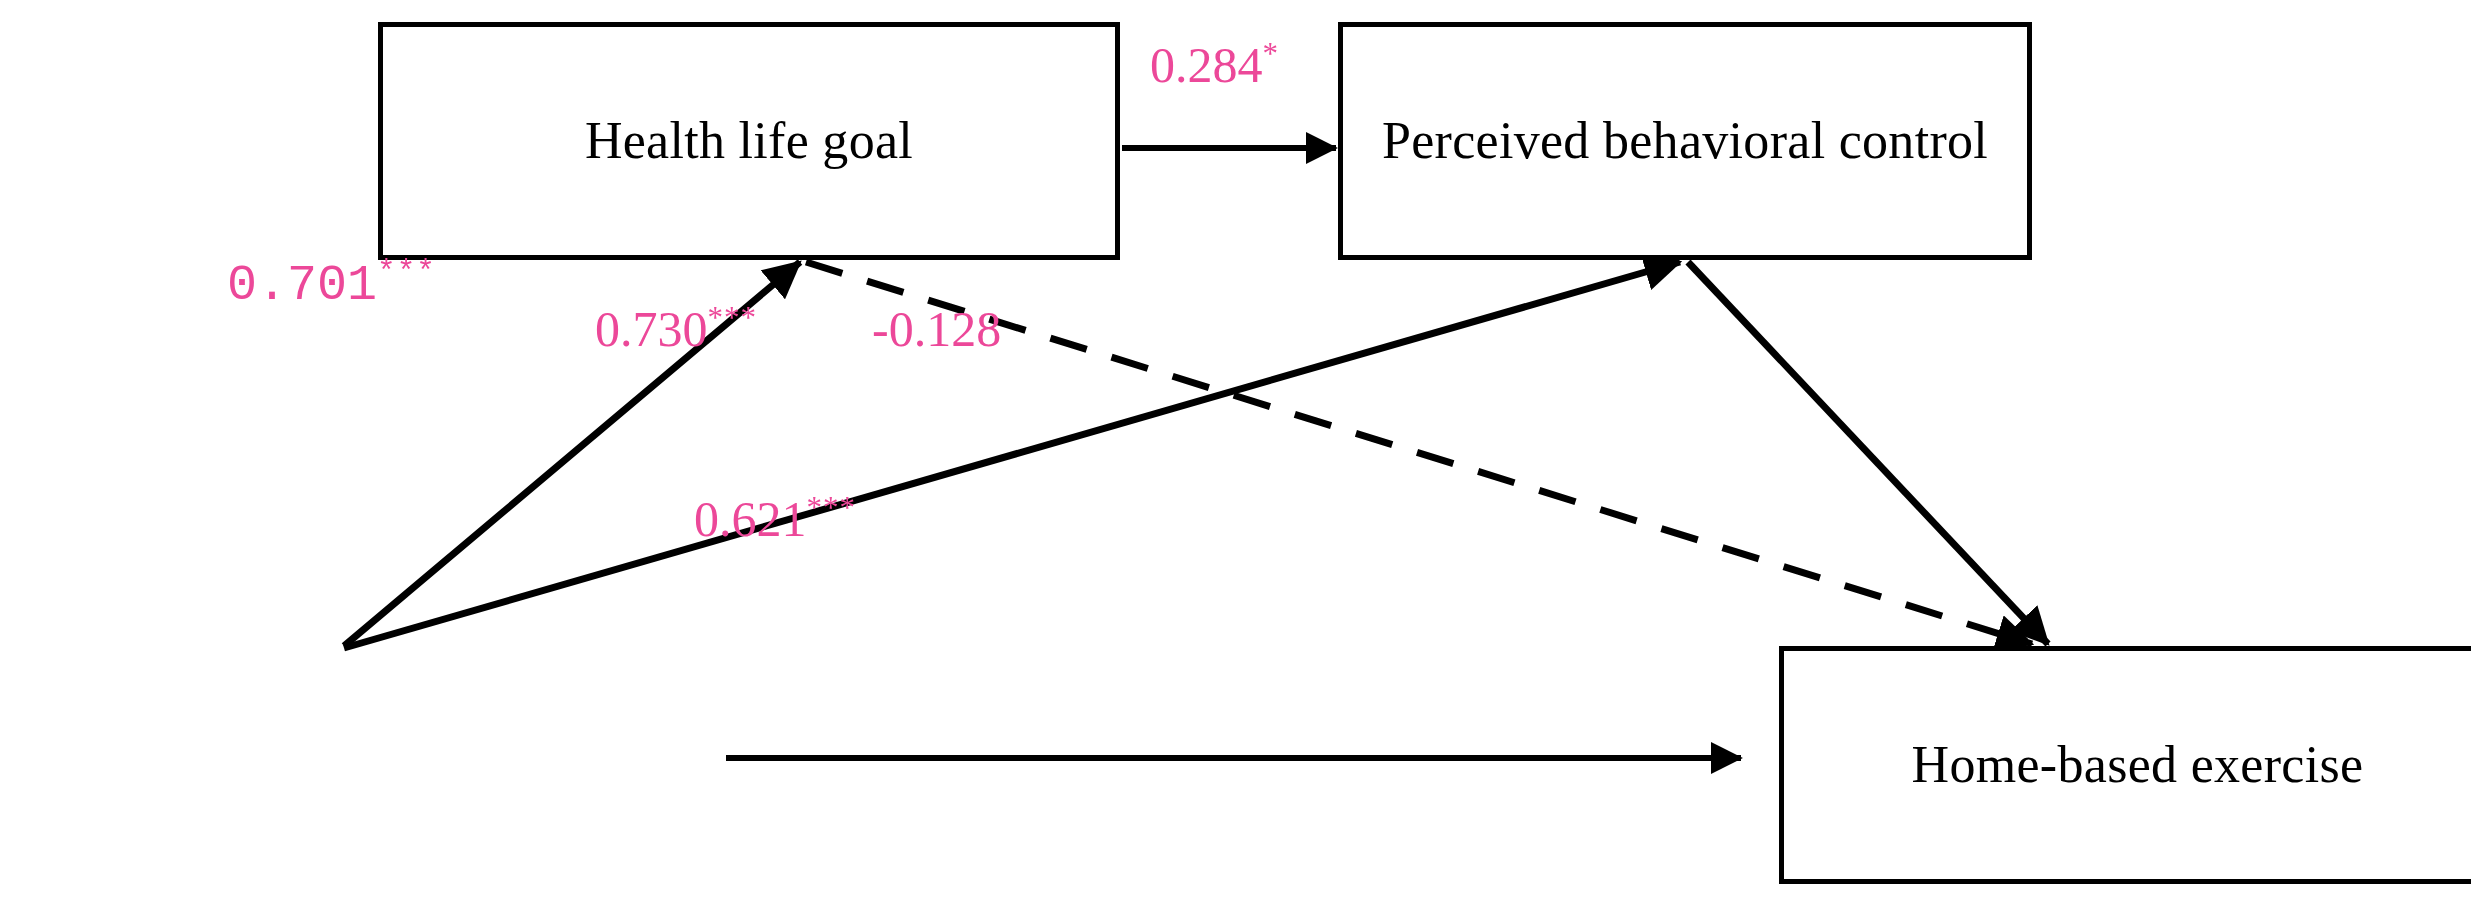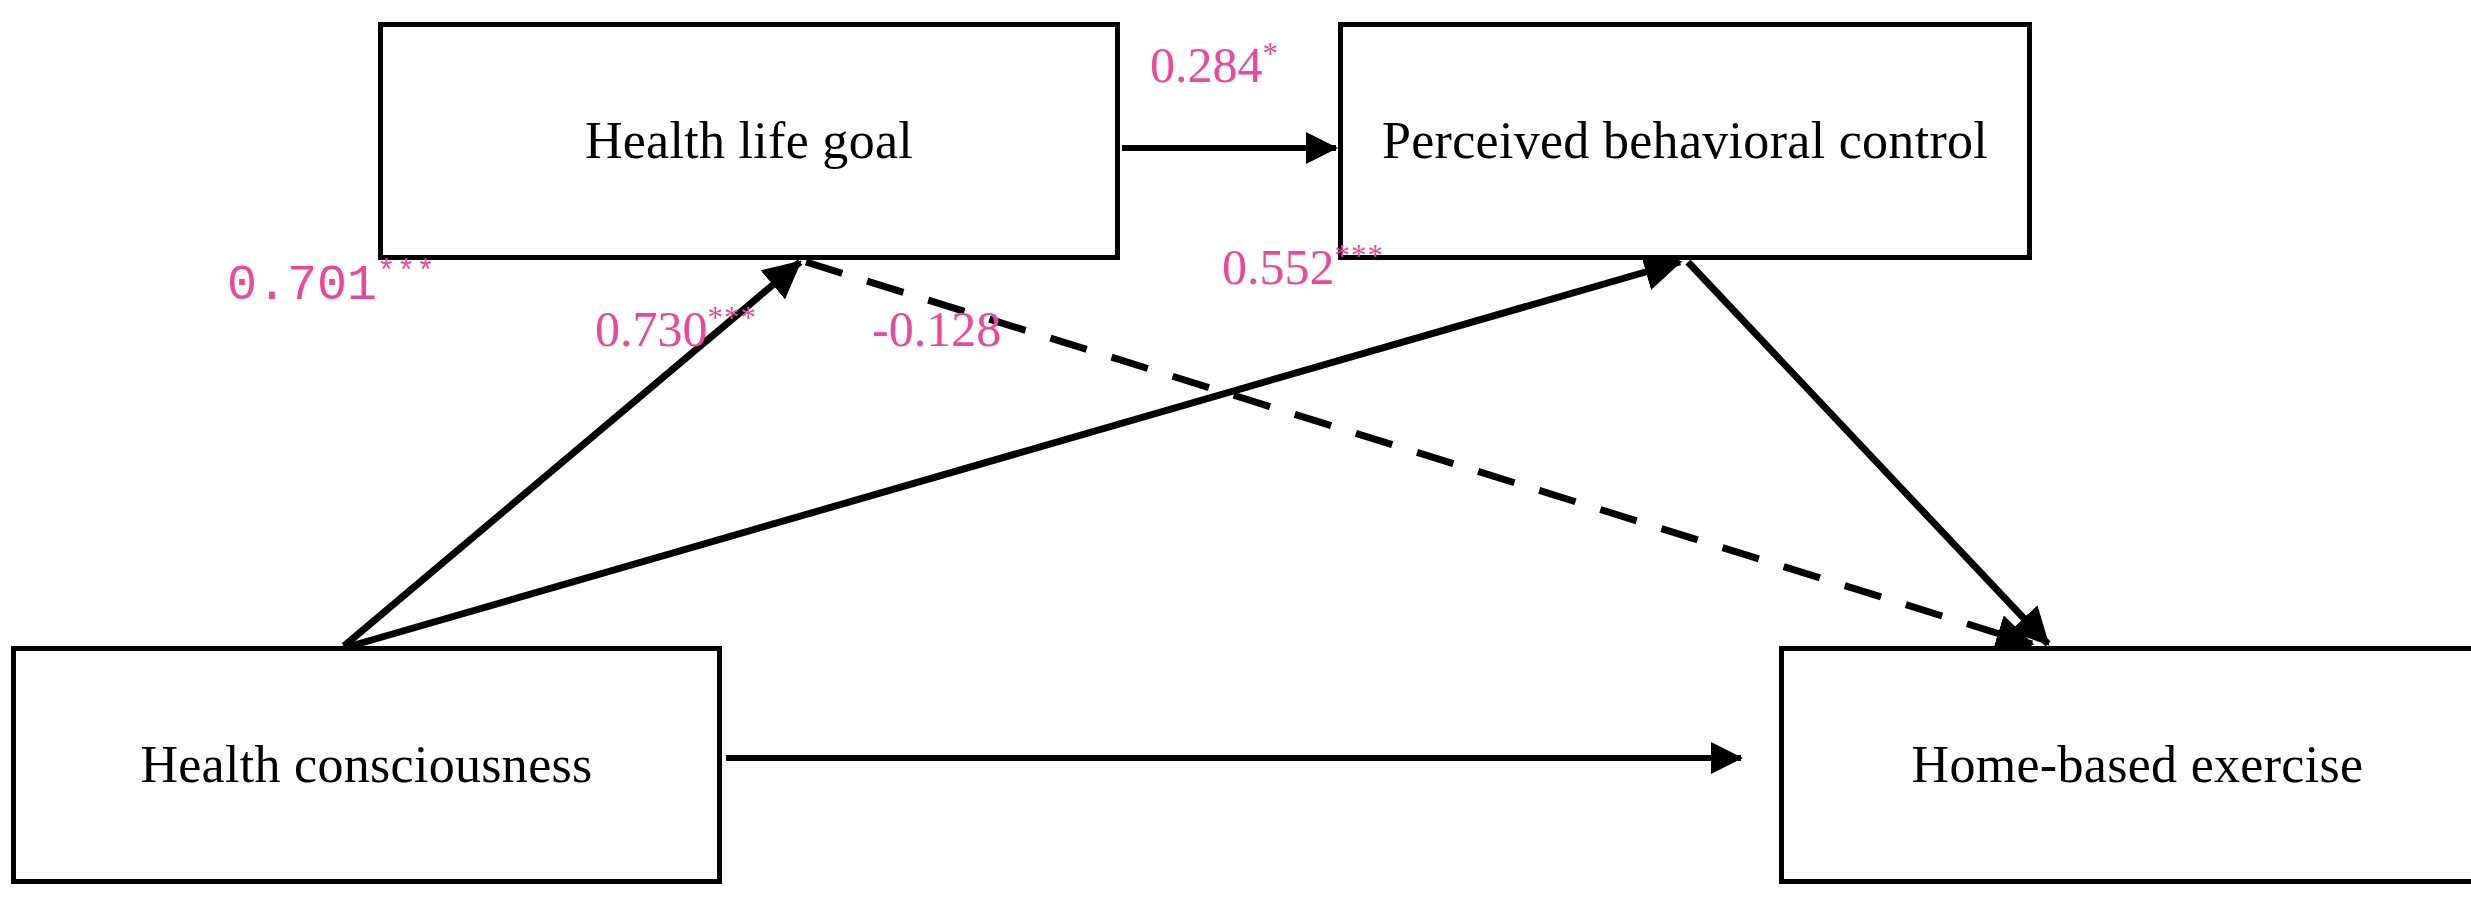--- a/index.html
+++ b/index.html
@@ -94,23 +94,20 @@
   </svg>
 
   <div class="node-box" id="node-health-life-goal">
     <span class="node-label">Health life goal</span>
   </div>
 
   <div class="node-box" id="node-perceived-control">
     <span class="node-label">Perceived behavioral control</span>
   </div>
 
-  <div class="node-box" id="node-health-conscious">
-    <span class="node-label">Health consciousness</span>
-  </div>
 
   <div class="node-box" id="node-home-exercise">
     <span class="node-label">Home-based exercise</span>
   </div>
 
   <div class="edge-label" id="label-hlg-pbc">
     <span>0.284</span><sup>*</sup>
   </div>
 
   <div class="edge-label" id="label-hc-hlg">
@@ -118,18 +115,18 @@
   </div>
 
   <div class="edge-label" id="label-hc-pbc">
     <span>0.730</span><sup>***</sup>
   </div>
 
   <div class="edge-label" id="label-hlg-hbe">
     <span>-0.128</span><sup></sup>
   </div>
 
-  <div class="edge-label" id="label-pbc-hbe">
-    <span>0.552</span><sup>***</sup>
+
+  <div class="edge-label" id="label-hc-hbe">
+    <span>0.621</span><sup>***</sup>
   </div>
-
 
 </div>
 
 </body></html>

